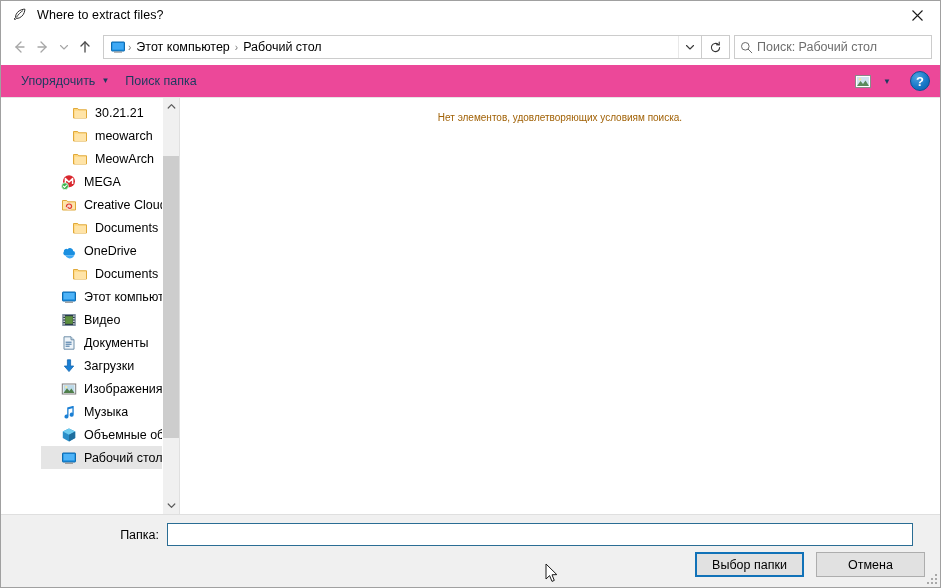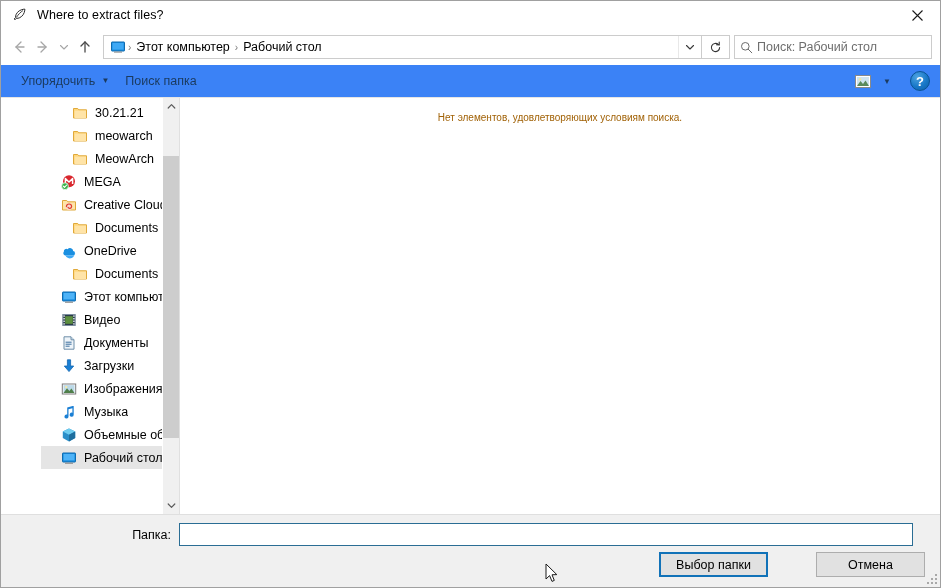--- a/index.html
+++ b/index.html
@@ -147,21 +147,21 @@
     color: #6e6e6e;
     white-space: nowrap;
   }
 
   
   .toolbar {
     height: 32px;
     flex: 0 0 32px;
     display: flex;
     align-items: center;
-    background: #3b82f6;
+    background: #ec4899;
     padding: 0 10px 0 12px;
     box-sizing: border-box;
   }
   .tb-item {
     font-size: 12.5px;
     color: #1b3a5e;
     padding: 4px 8px;
     display: flex;
     align-items: center;
     white-space: nowrap;
@@ -287,21 +287,20 @@
     background: #f0f0f0;
     position: relative;
     border-top: 1px solid #dfdfdf;
   }
   .folder-row {
     position: absolute;
     left: 0; right: 12px;
     top: 8px;
     display: flex;
     align-items: center;
-    margin-left: 12px;
   }
   .folder-label {
     width: 166px;
     text-align: right;
     padding-right: 8px;
     font-size: 12.5px;
     color: #000000;
     box-sizing: border-box;
     flex: 0 0 166px;
   }
@@ -317,21 +316,20 @@
     color: #000;
     padding: 0 4px;
     outline: none;
   }
   .btn-row {
     position: absolute;
     right: 15px;
     top: 37px;
     display: flex;
     align-items: center;
-    gap: 36px;
   }
   .btn {
     height: 25px;
     min-width: 109px;
     padding: 0 10px;
     font-family: "Liberation Sans", sans-serif;
     font-size: 12.5px;
     color: #000000;
     background: #e1e1e1;
     border: 1px solid #adadad;

